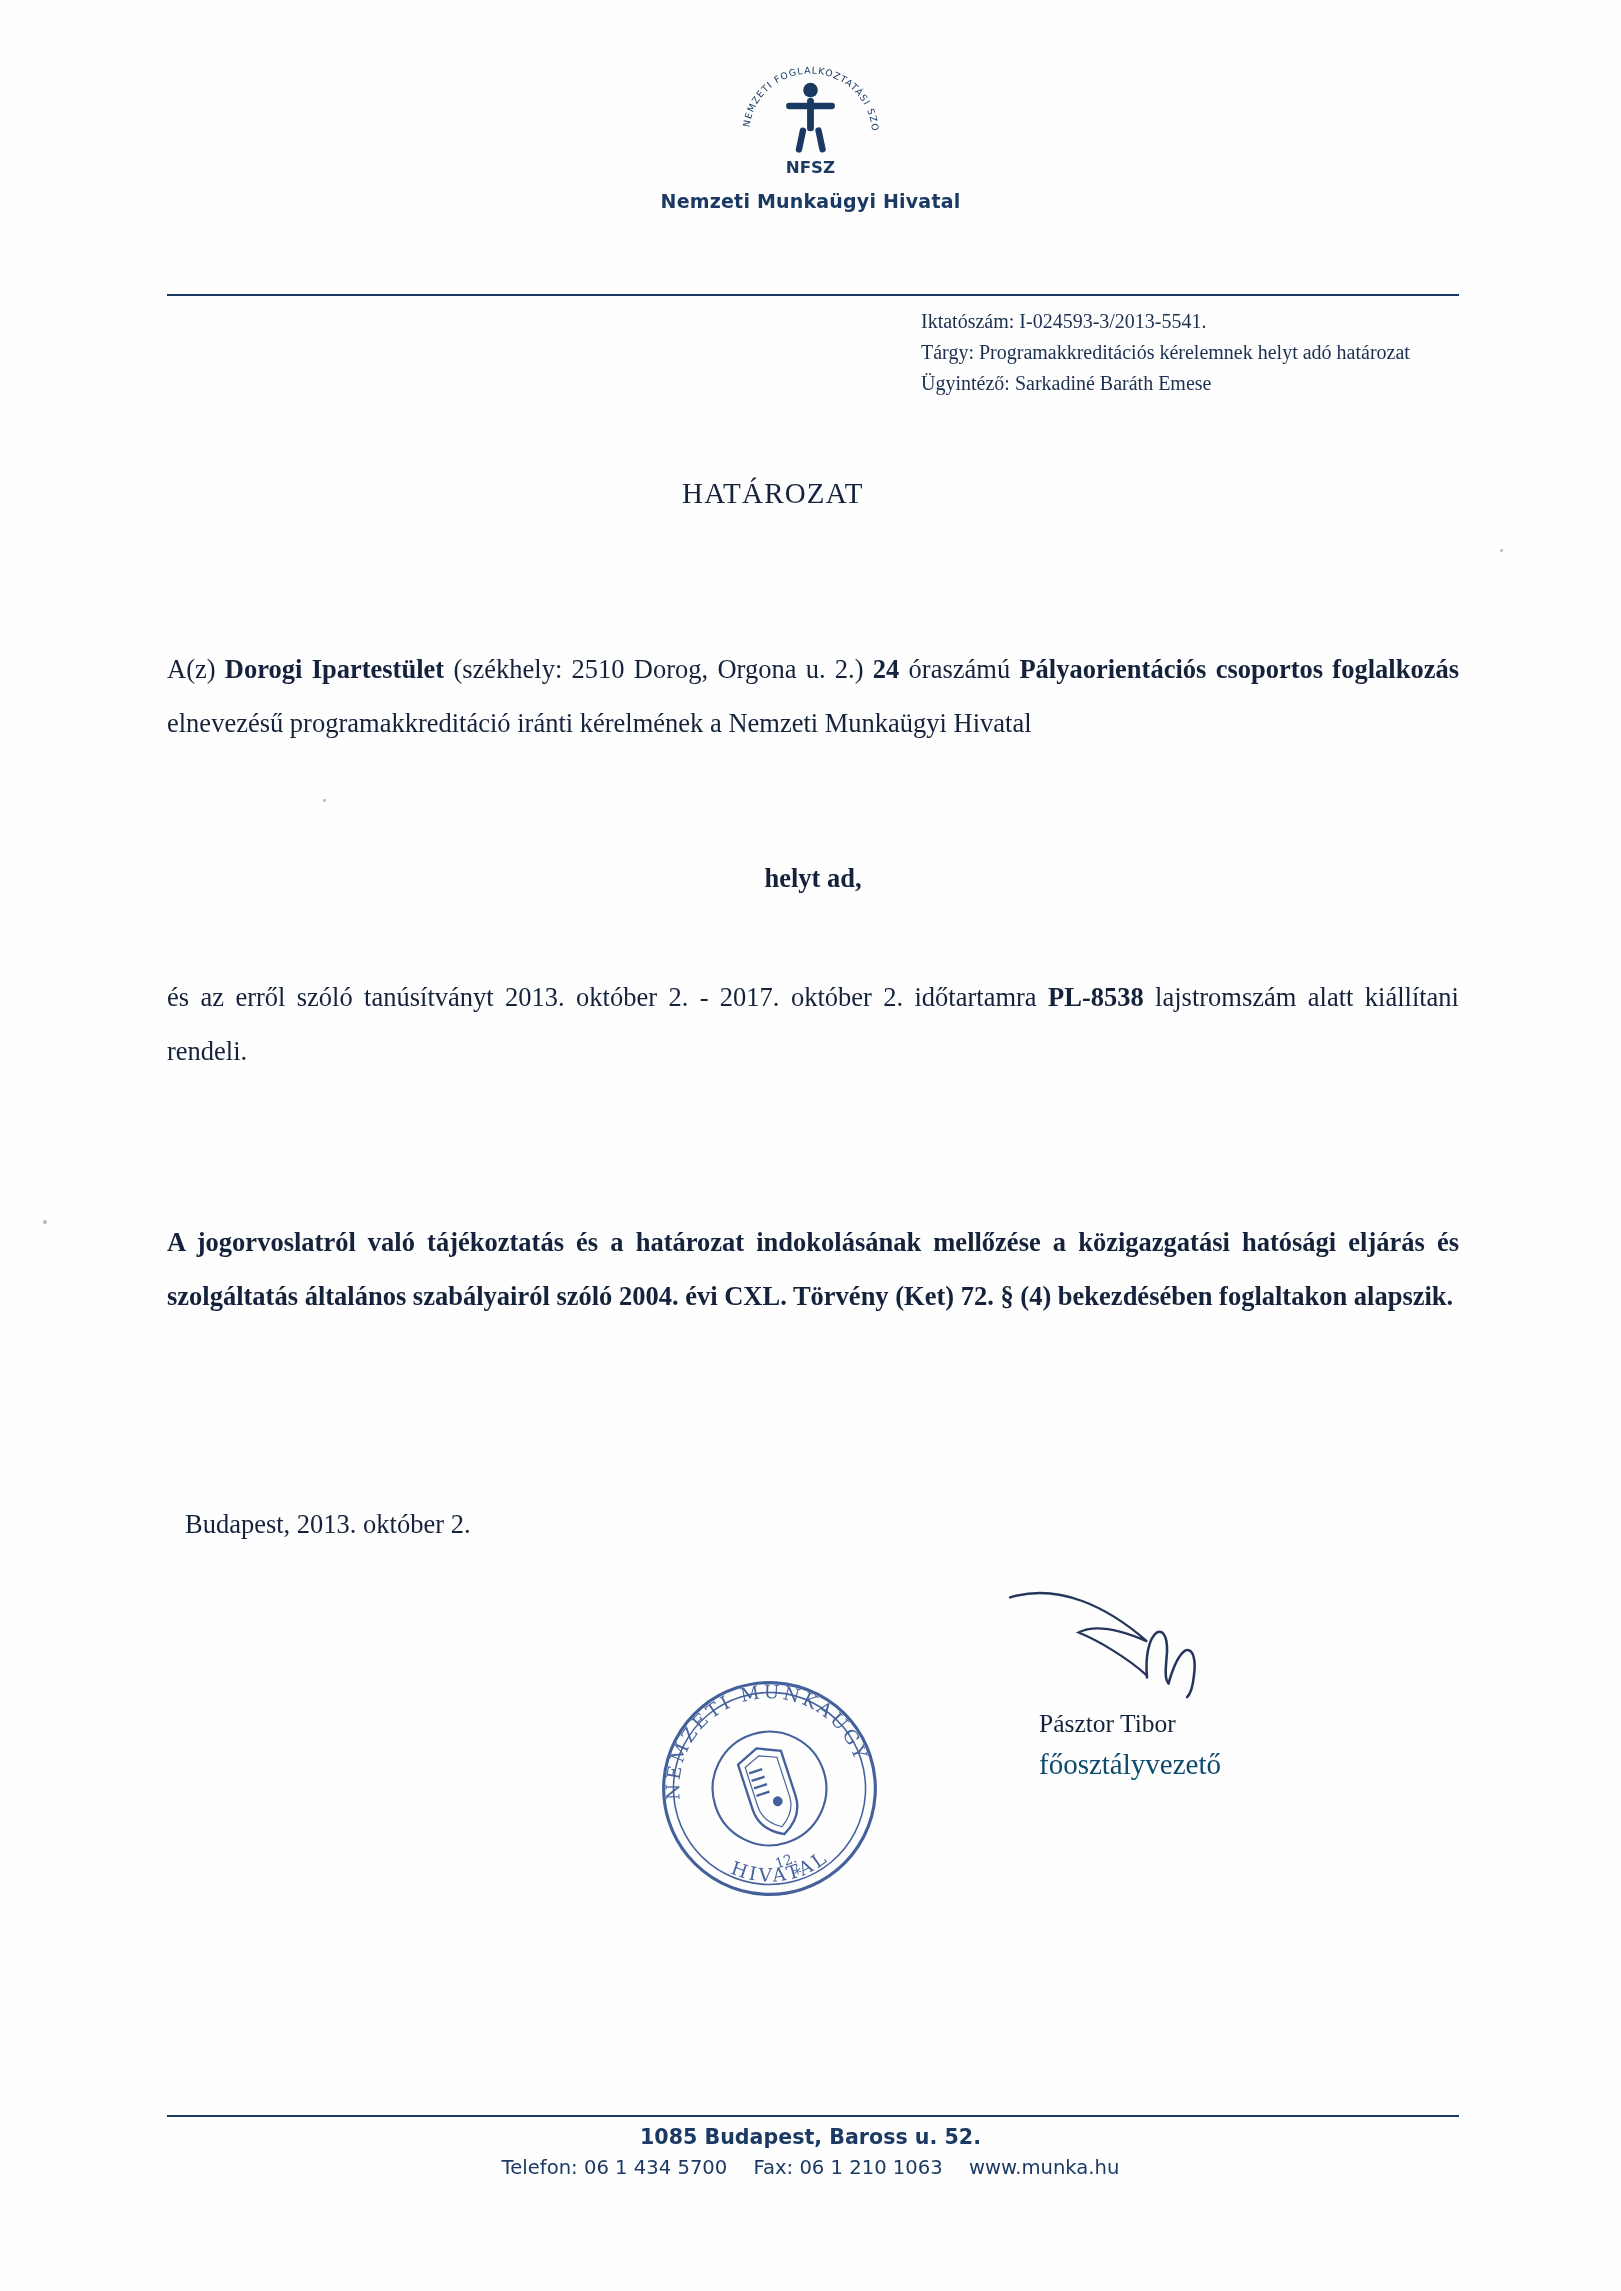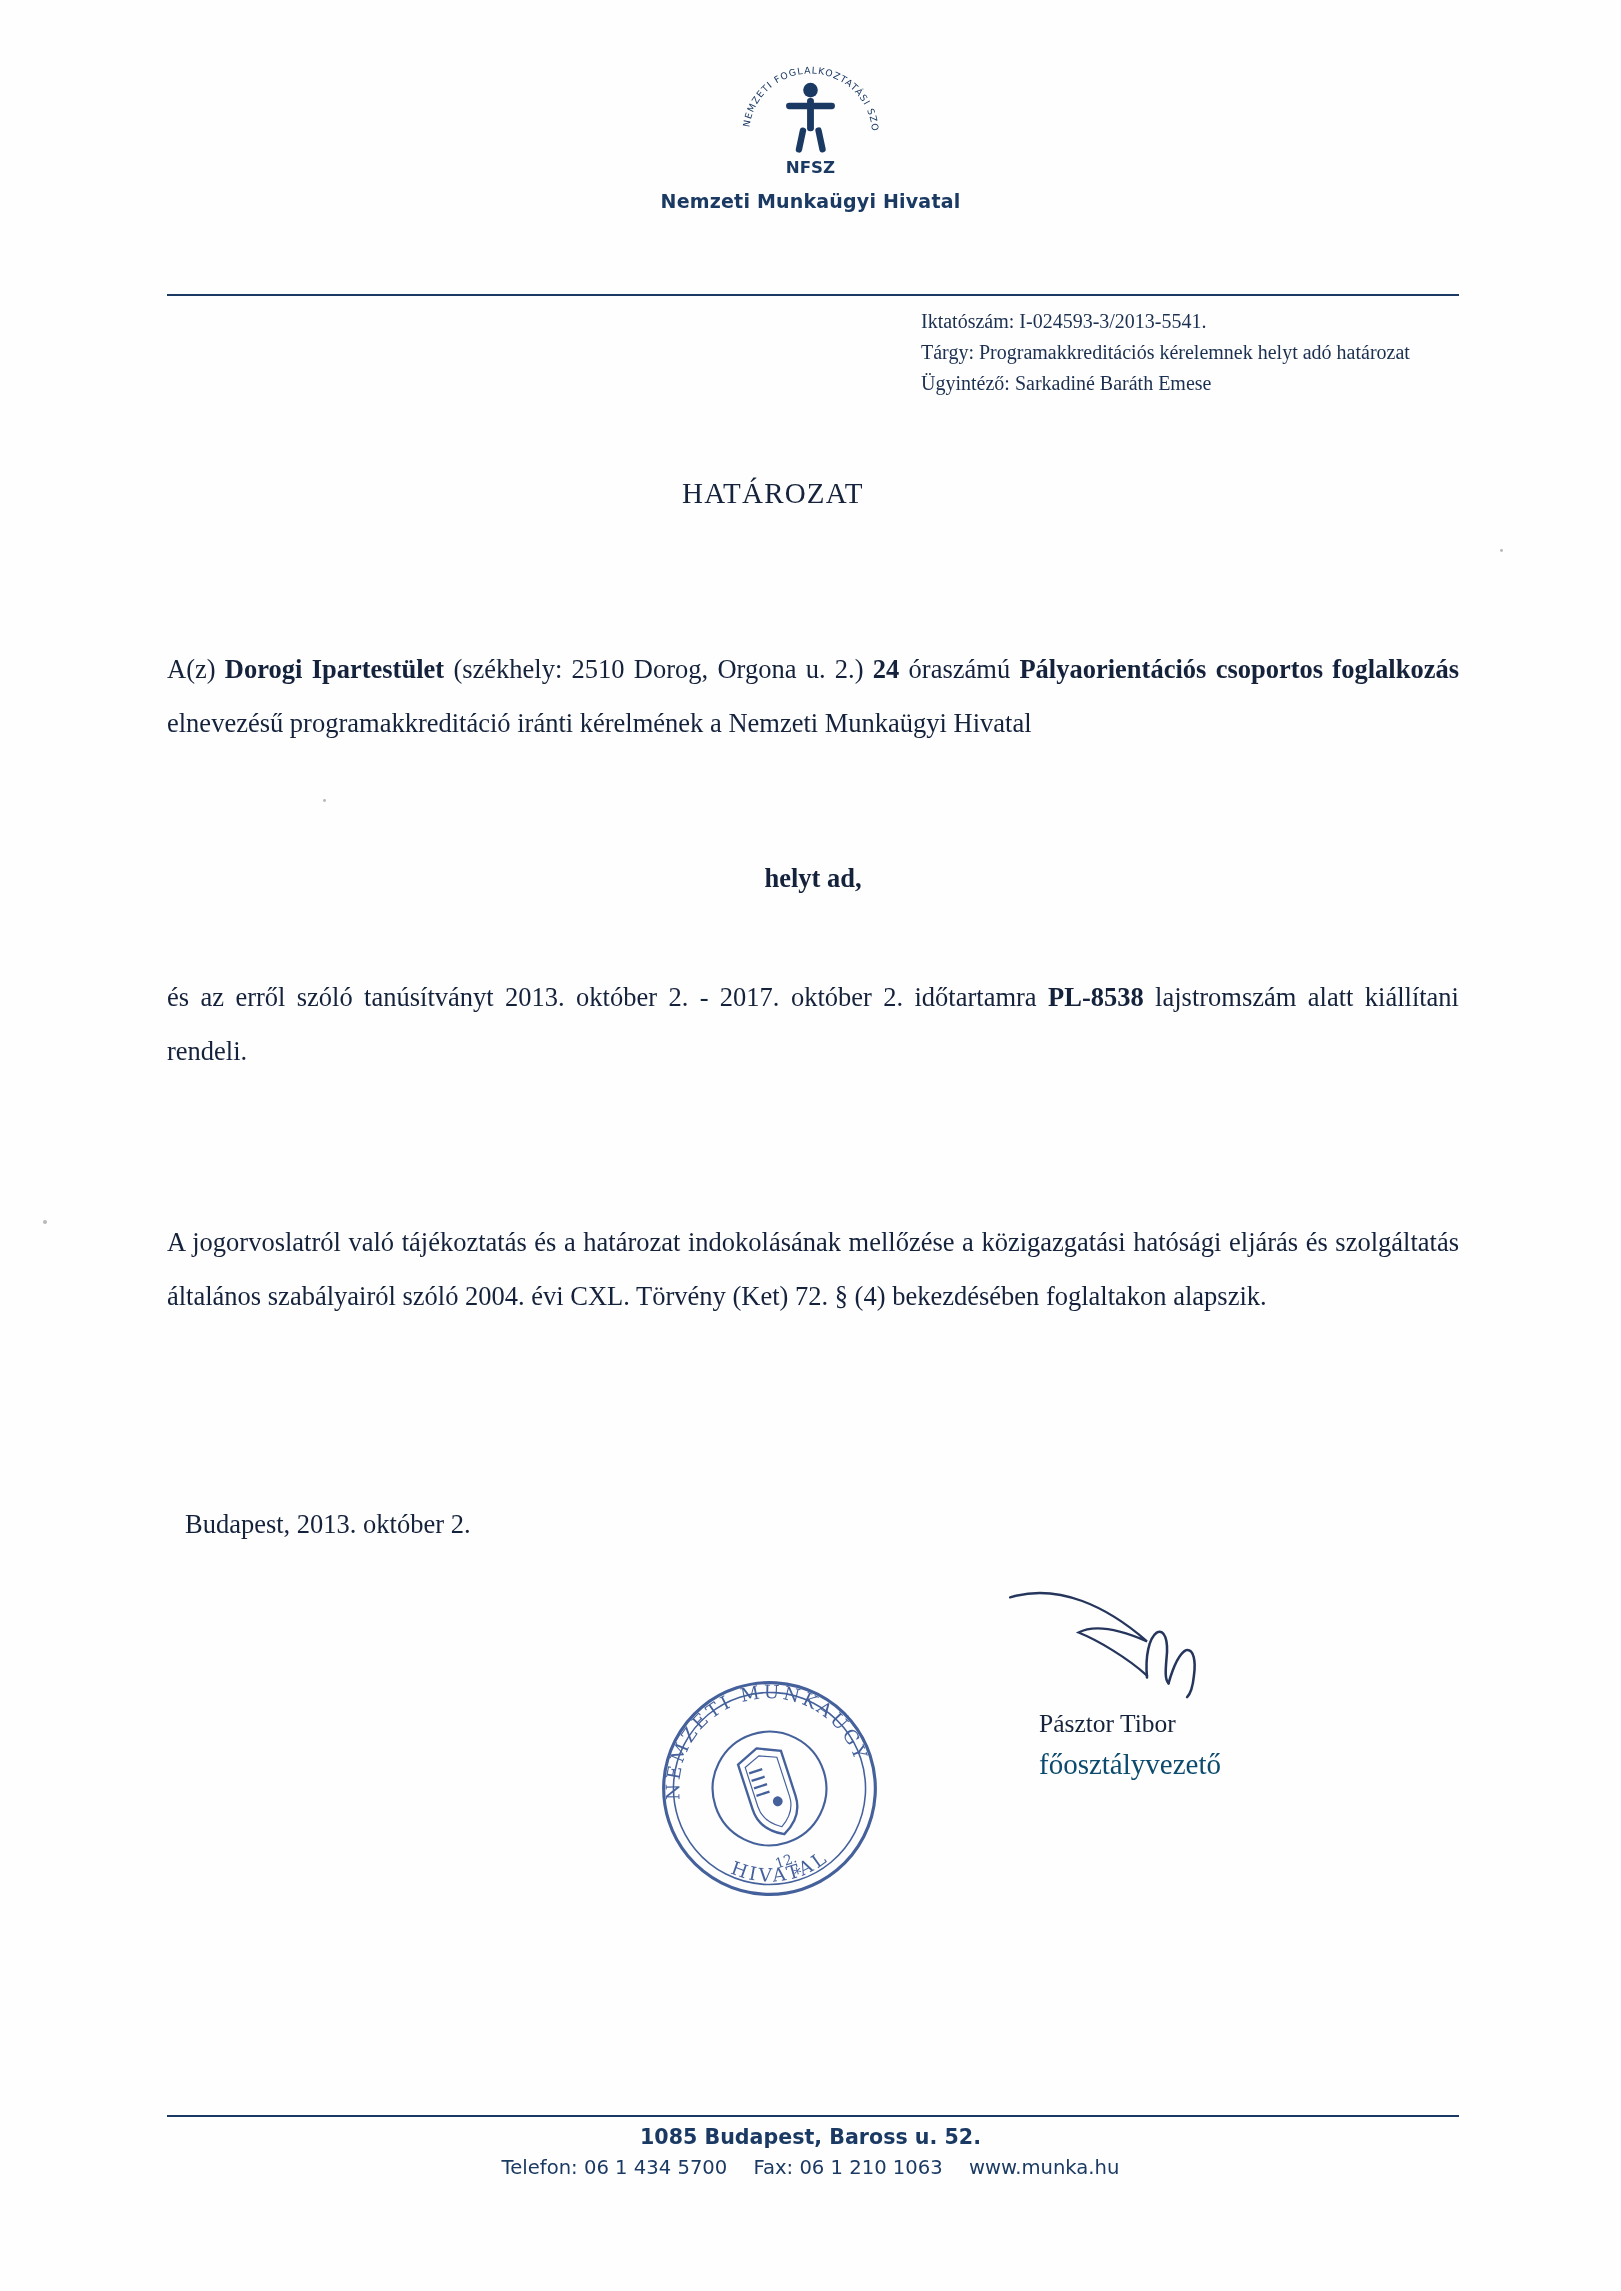--- a/index.html
+++ b/index.html
@@ -110,21 +110,21 @@
     position: absolute;
     left: 167px;
     width: 1292px;
     top: 863px;
     text-align: center;
     font-size: 26.5px;
     font-weight: 700;
     color: #15223c;
   }
   .p2 { top: 970px; }
-  .p3 { top: 1215px; }
+  .p3 { top: 1215px; font-weight: bold; }
   .p4 {
     position: absolute;
     left: 167px;
     width: 1292px;
     top: 1509px;
     font-size: 26.5px;
     color: #15223c;
     text-align: left;
     margin-left: 18px;
   }

